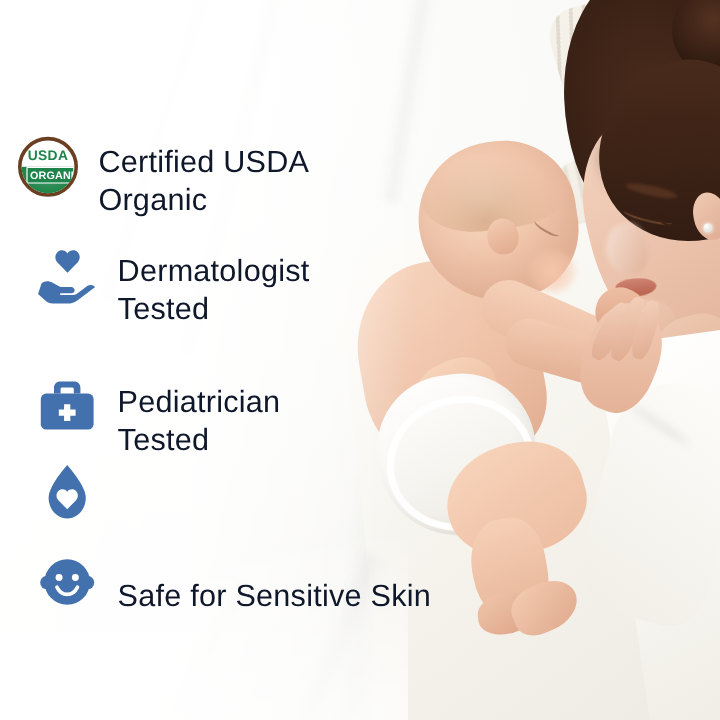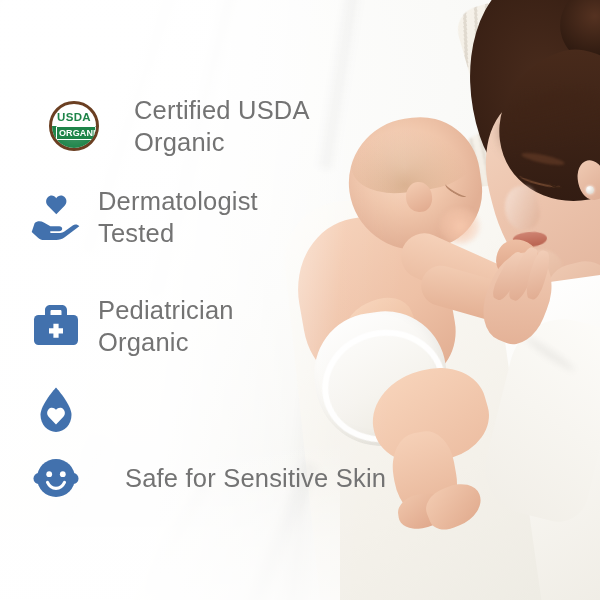--- a/index.html
+++ b/index.html
@@ -166,32 +166,33 @@
   .b-leg2{position:absolute;left:345px;top:300px;width:70px;height:54px;background:linear-gradient(170deg,#f7d3b9,#ecbd9f);border-radius:46%;transform:rotate(-24deg);}
   .photo-veil{position:absolute;inset:0;background:linear-gradient(95deg, rgba(255,255,255,0.97) 0%, rgba(255,255,255,0.93) 30%, rgba(255,255,255,0.45) 46%, rgba(255,255,255,0.05) 56%, rgba(255,255,255,0) 66%);}
   .photo-veil-b{position:absolute;left:0;top:440px;width:340px;height:160px;background:linear-gradient(180deg, rgba(255,255,255,0) 0%, rgba(255,255,255,.55) 60%, rgba(255,255,255,.75) 100%);}
 
   
   .benefits{position:absolute;left:0;top:0;width:600px;height:600px;}
   .benefit{position:absolute;display:flex;align-items:center;}
   .benefit .icon-wrap{width:56px;min-width:56px;display:flex;align-items:center;justify-content:center;}
   .benefit .label{
     margin-left:14px;
-    color:#737373;
+    color:#0f172a;
     font-size:25.5px;
     line-height:32px;
     font-weight:400;
     letter-spacing:.2px;
     white-space:pre-line;
-  }
-  .b1{left:46px;top:94px;gap:18px;}
+    margin-top:25px;
+  }
+  .b1{left:12px;top:94px;}
   .b2{left:28px;top:185px;}
   .b3{left:28px;top:294px;}
   .b4{left:28px;top:386px;}
-  .b5{left:28px;top:456px;gap:27px;}
+  .b5{left:28px;top:456px;}
 
   
   .usda{position:relative;width:50px;height:50px;border-radius:50%;background:#ffffff;border:3.5px solid #6b3f22;box-sizing:border-box;overflow:hidden;}
   .usda .half{position:absolute;left:0;bottom:0;width:100%;height:50%;background:#1e8449;}
   .usda .swoosh{position:absolute;left:-10%;bottom:-20%;width:120%;height:60%;background:radial-gradient(60% 100% at 50% 0%, rgba(255,255,255,.22), rgba(255,255,255,0) 70%);}
   .usda .t1{position:absolute;left:0;top:7px;width:100%;text-align:center;color:#1e8449;font-weight:bold;font-size:11.5px;letter-spacing:.3px;font-family:"Liberation Sans",sans-serif;}
   .usda .t2box{position:absolute;left:4px;top:22px;width:34px;padding:1px 2px;background:#1e8449;border:1.2px solid #ffffff;border-radius:1px;text-align:center;}
   .usda .t2{color:#ffffff;font-weight:bold;font-size:9px;letter-spacing:.1px;font-family:"Liberation Sans",sans-serif;}
 
   svg{display:block;}
@@ -289,21 +290,21 @@
 
     <div class="benefit b3">
       <div class="icon-wrap">
         <svg width="48" height="46" viewBox="0 0 48 46" aria-hidden="true">
           <path fill="#4271ad" d="M18 2h12c2.8 0 5 2.2 5 5v5h-5.5V8.2c0-.7-.6-1.2-1.3-1.2h-8.4c-.7 0-1.3.5-1.3 1.2V12H13V7c0-2.8 2.2-5 5-5z"></path>
           <rect x="2" y="12" width="44" height="30" rx="4.5" fill="#4271ad"></rect>
           <path fill="#ffffff" d="M21.4 20.8h5.2v4.4H31v5.2h-4.4v4.4h-5.2v-4.4H17v-5.2h4.4z"></path>
         </svg>
       </div>
       <div class="label">Pediatrician
-Organic</div>
+Tested</div>
     </div>
 
     <div class="benefit b4">
       <div class="icon-wrap">
         <svg width="38" height="48" viewBox="0 0 38 48" aria-hidden="true">
           <path fill="#4271ad" d="M19 1.5s15.5 17.2 15.5 27.3C34.5 38.4 27.6 46 19 46S3.5 38.4 3.5 28.8C3.5 18.7 19 1.5 19 1.5z"></path>
           <path fill="#ffffff" d="M19 38.4l-7.4-7.6c-2-2.1-2-5.5 0-7.6 2.1-2.1 5.5-1.8 7.4.6 1.9-2.4 5.3-2.7 7.4-.6 2 2.1 2 5.5 0 7.6z"></path>
         </svg>
       </div>
     </div>

